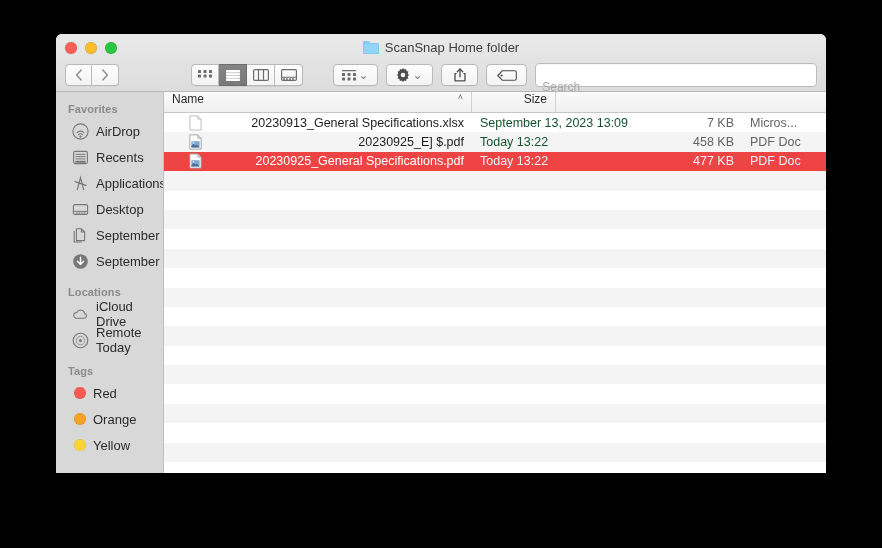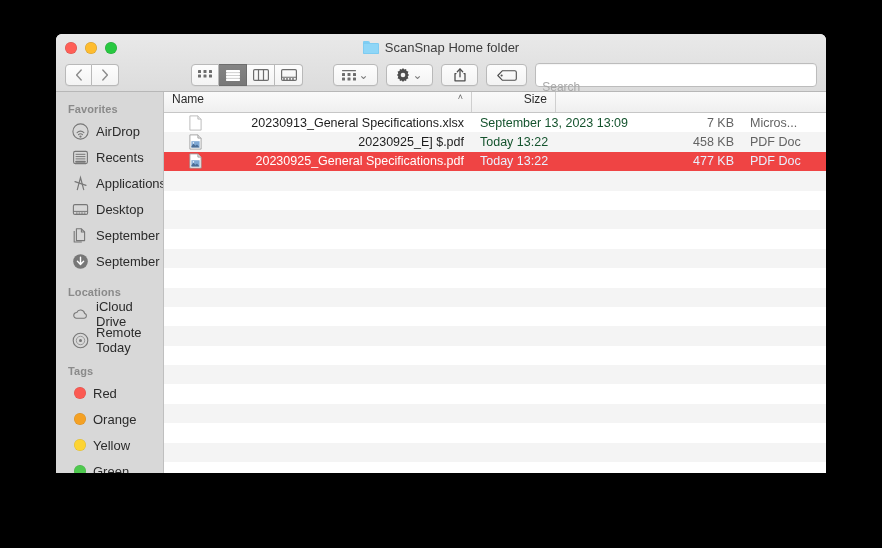--- a/index.html
+++ b/index.html
@@ -396,24 +396,20 @@
         <span class="dot tag-red" style="background: rgb(251, 90, 82);"></span>
         <span>Red</span>
       </div>
       <div class="sb-item">
         <span class="dot tag-orange" style="background: rgb(244, 161, 36);"></span>
         <span>Orange</span>
       </div>
       <div class="sb-item">
         <span class="dot tag-yellow" style="background: rgb(253, 212, 51);"></span>
         <span>Yellow</span>
-      </div>
-      <div class="sb-item">
-        <span class="dot tag-green" style="background: rgb(78, 201, 78);"></span>
-        <span>Green</span>
       </div>
     </div>
 
     <div class="filelist">
 
       <div class="colhead">
         <div class="c-name">
           <span>Name</span>
           <span class="sortarrow">˄</span>
         </div>

